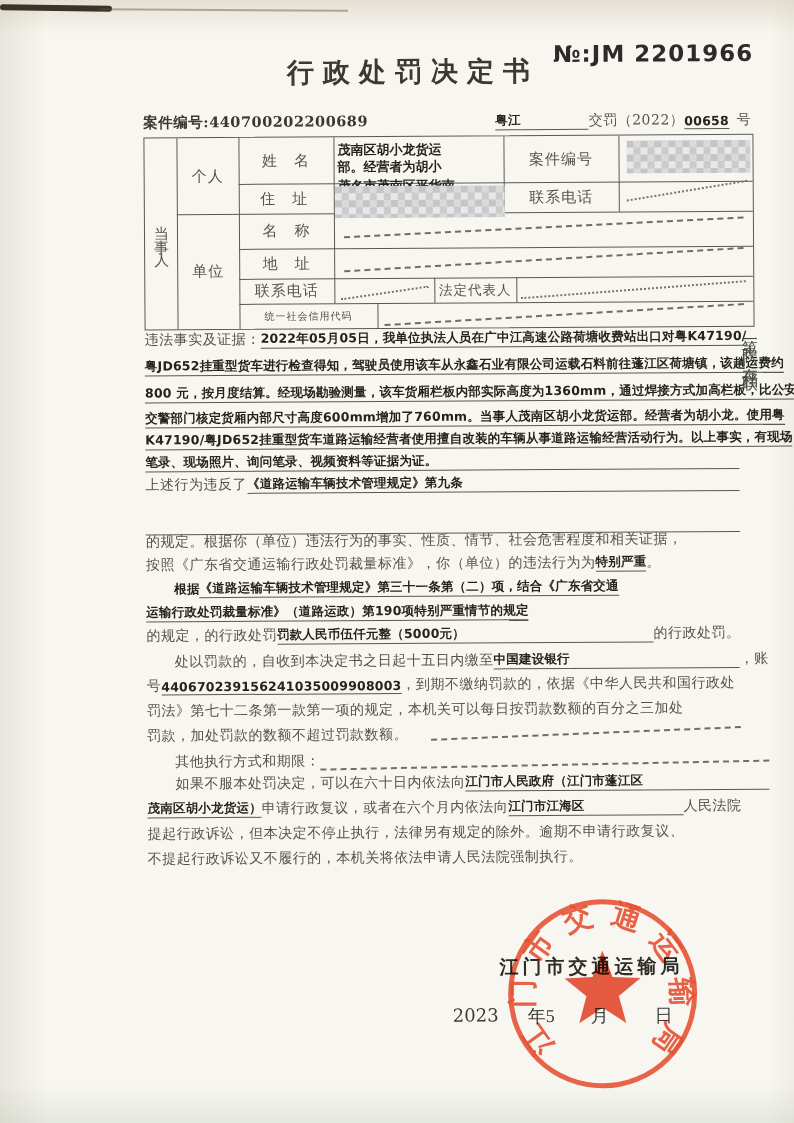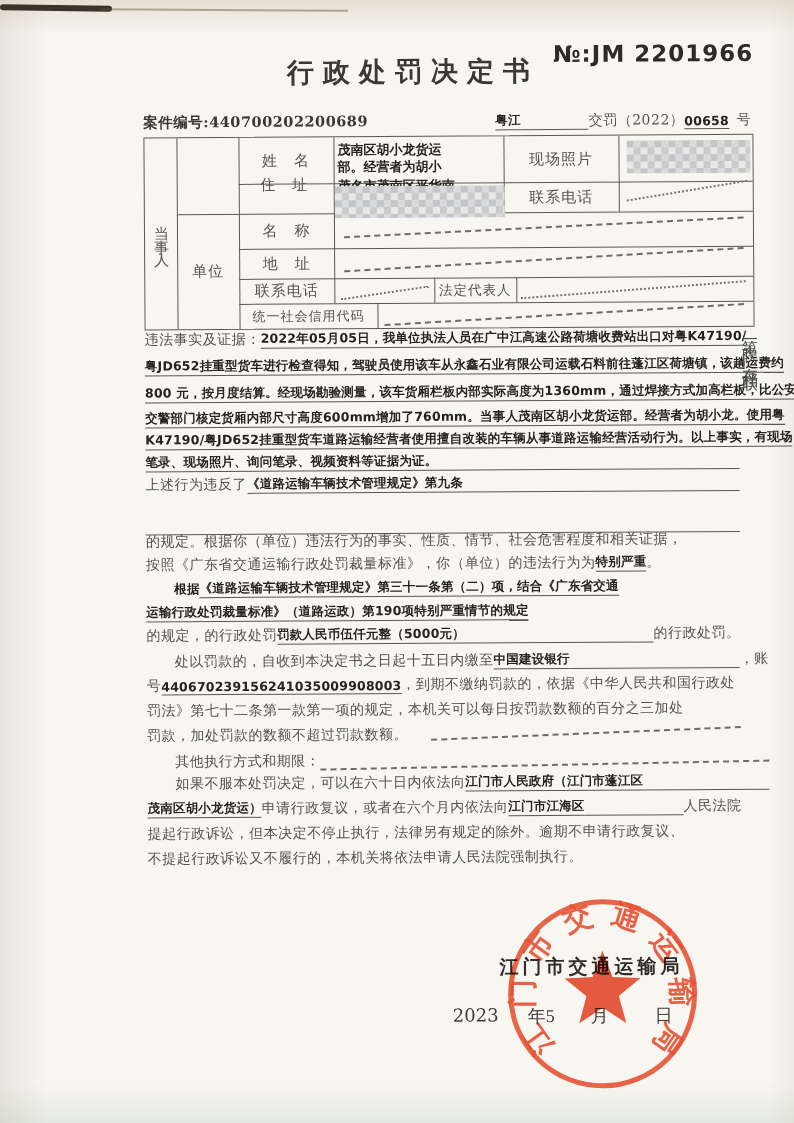--- a/index.html
+++ b/index.html
@@ -75,30 +75,31 @@
       <div class="vl" style="left:32px;top:0;height:191px;"></div>
       <div class="vl" style="left:94px;top:0;height:191px;"></div>
       <div class="vl" style="left:189px;top:0;height:166px;"></div>
       <div class="vl" style="left:359px;top:0;height:76px;"></div>
       <div class="vl" style="left:474px;top:0;height:76px;"></div>
       <div class="vl" style="left:289px;top:141px;height:25px;"></div>
       <div class="vl" style="left:371px;top:141px;height:25px;"></div>
       <div class="vl" style="left:232px;top:166px;height:25px;"></div>
 
       <div class="cell vtext" style="left:0;top:0;width:32px;height:191px;">当事人</div>
+      <div class="cell" style="left:32px;top:0;width:62px;height:76px;">个人</div>
       <div class="cell" style="left:94px;top:0;width:95px;height:46px;">姓　名</div>
       <div class="cell" style="left:32px;top:76px;width:62px;height:115px;">单位</div>
-      <div class="cell" style="left:94px;top:32px;width:91px;height:30px;border-radius:8px;">住　址</div>
-      <div class="cell" style="left:359px;top:0;width:115px;height:46px;">现场照片</div>
+      <div class="cell" style="left:94px;top:46px;width:91px;height:30px;border-radius:8px;">住　址</div>
+      <div class="cell" style="left:359px;top:0;width:115px;height:46px;">案件编号</div>
       <div class="cell" style="left:359px;top:46px;width:115px;height:30px;">联系电话</div>
       <div class="cell" style="left:94px;top:76px;width:95px;height:35px;">名　称</div>
       <div class="cell" style="left:94px;top:111px;width:95px;height:30px;">地　址</div>
       <div class="cell" style="left:94px;top:141px;width:95px;height:25px;">联系电话</div>
       <div class="cell" style="left:289px;top:141px;width:82px;height:25px;font-size:13.5px;">法定代表人</div>
-      <div class="cell" style="left:94px;top:166px;width:138px;height:25px;font-size:13px;">统一社会信用代码</div>
+      <div class="cell" style="left:94px;top:166px;width:138px;height:25px;font-size:10px;">统一社会信用代码</div>
 
       <div class="abs val" style="left:193px;top:4px;width:168px;">茂南区胡小龙货运</div>
       <div class="abs val" style="left:193px;top:21px;width:168px;">部。经营者为胡小</div>
       <div class="abs val" style="left:193px;top:40px;width:168px;">茂名市茂南区平华南</div>
 
       <div class="abs mosaic" style="left:482px;top:5px;width:124px;height:33px;"></div>
       <div class="abs mosaic" style="left:190px;top:49px;width:170px;height:32px;"></div>
 
       <div class="diag dot" style="left:482px;top:64px;width:122px;transform:rotate(-9deg);"></div>
       <div class="diag" style="left:199px;top:99px;width:400px;transform:rotate(-2.5deg);"></div>

